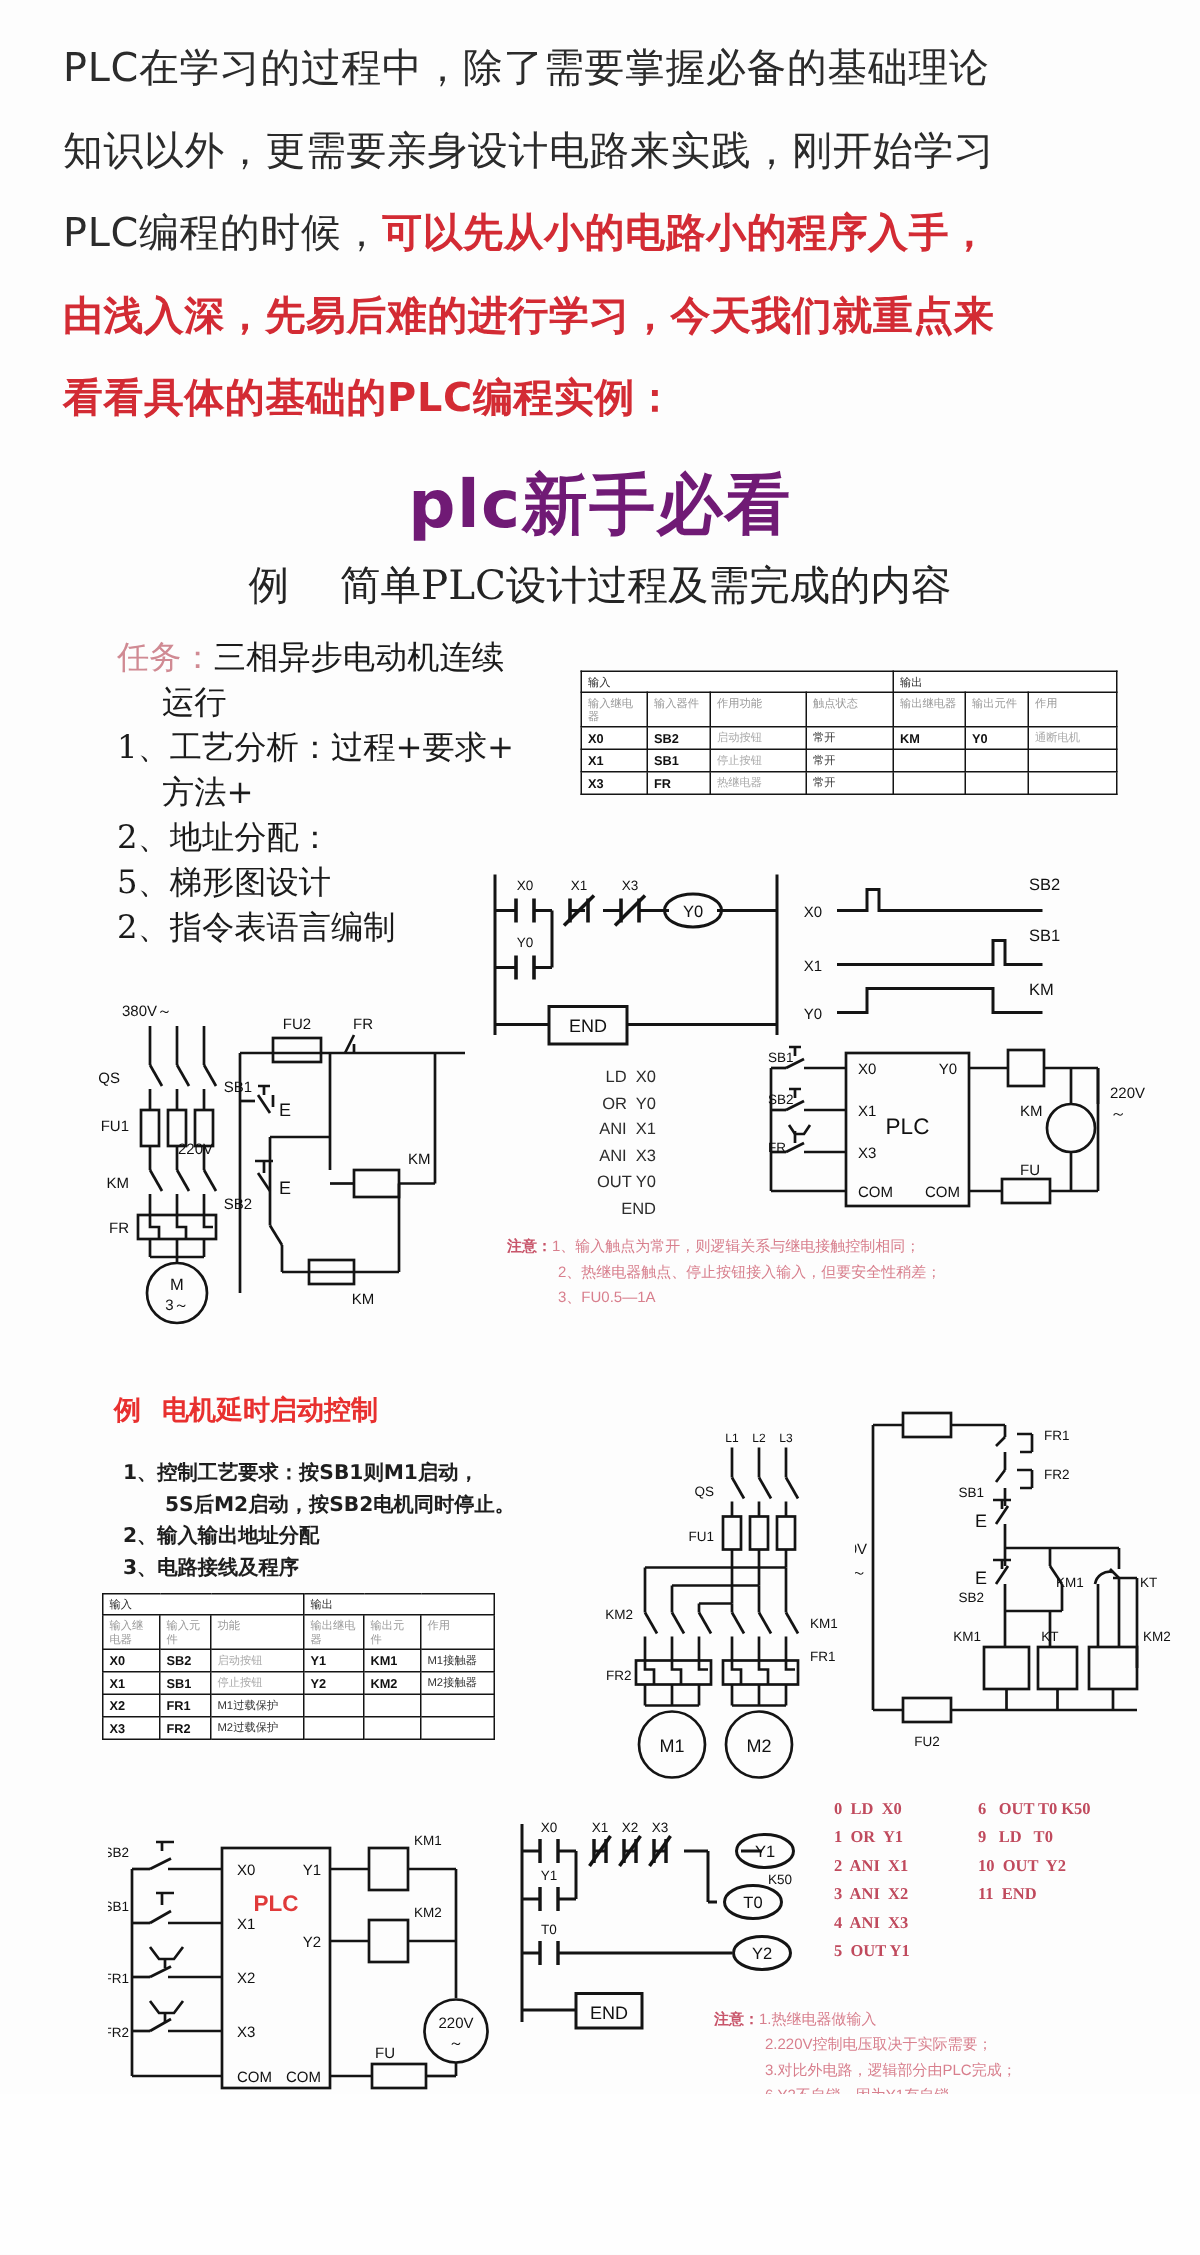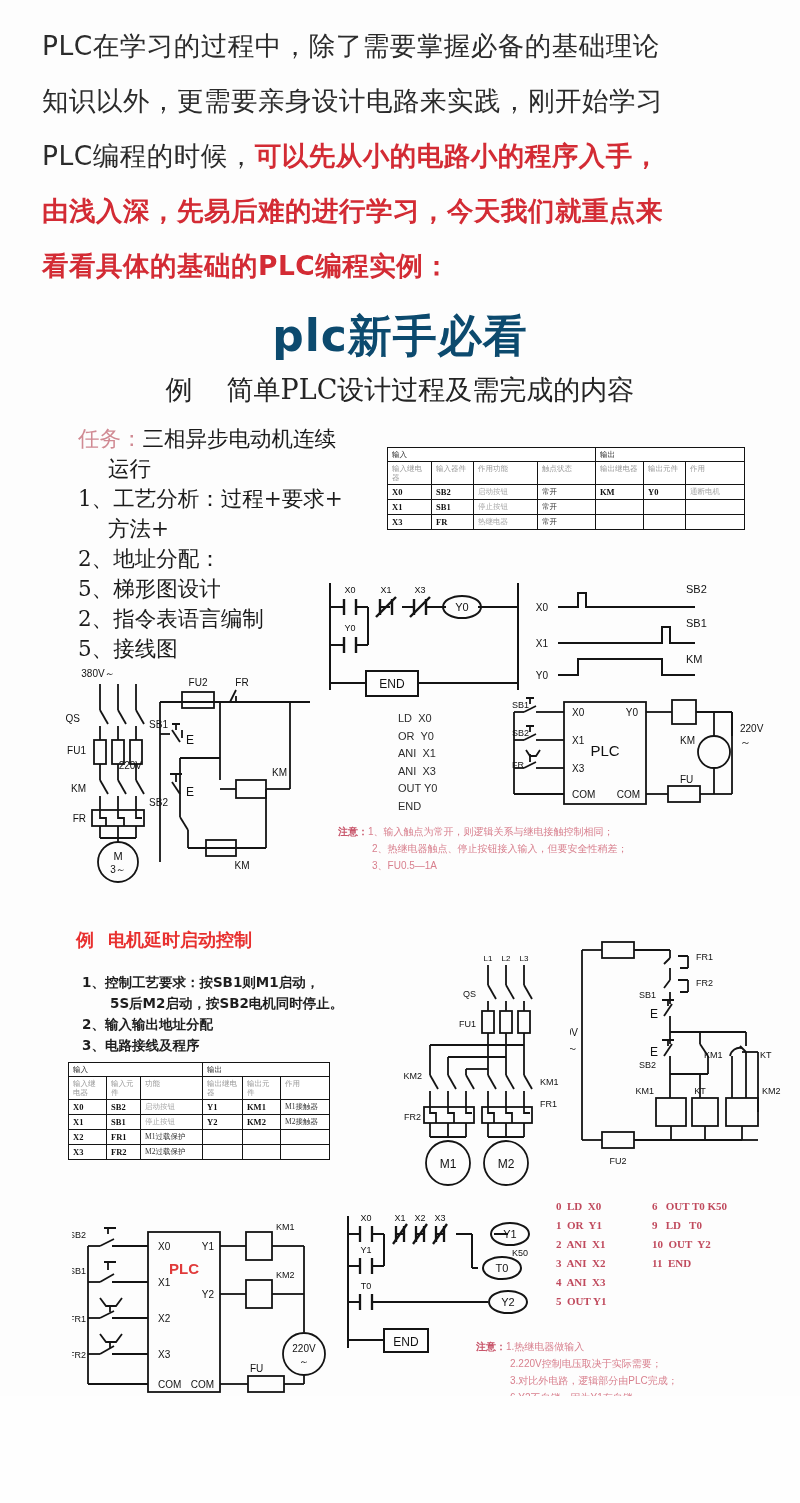--- a/index.html
+++ b/index.html
@@ -19,21 +19,21 @@
     line-height: 55px;
     font-family: "DejaVu Sans", sans-serif;
     letter-spacing: .5px;
   }
   .intro .black { color:#2b2b2b; }
   .intro .red { color:#d32b34; font-weight:700; }
 
   
   .bigtitle {
     text-align:center;
-    color:#0c4a6e;
+    color:#701a75;
     font-weight:800;
     font-size:44px;
     letter-spacing:1px;
     margin-top:10px;
     font-family:"DejaVu Sans", sans-serif;
   }
   .subtitle {
     text-align:center;
     color:#242424;
     font-size:27px;
@@ -48,21 +48,21 @@
     font-family:"DejaVu Serif", serif;
     font-size:21.5px; line-height:30px; color:#1b1b1b;
   }
   .ex1-left .task-label { color:#d08a93; }
   .ex1-left .indent { padding-left:30px; display:block; }
   .ex1-left .step { display:block; white-space:nowrap; }
 
   
   table.io {
     border-collapse: collapse;
-    font-family:Liberation Serif, serif;
+    font-family:Liberation Sans, sans-serif;
     background:#fff;
     padding-left:16px;
   }
   table.io td, table.io th {
     border:1px solid #141414;
     padding:2px 4px;
     text-align:left;
     vertical-align:top;
     font-weight:normal;
   }
@@ -109,21 +109,21 @@
   }
   .ex2-steps .sub { padding-left:28px; display:block; }
   .ex2-steps .row { display:block; white-space:nowrap; }
 
   
   .ilist {
     position:absolute;
     font-family:"Liberation Sans", sans-serif;
     font-size:11px; line-height:17.5px; color:#2c2c2c;
   }
-  .ilist .ln { display:block; white-space:pre; }
+  .ilist .ln { display:block; white-space:pre;text-align:right; }
 
   .ilist2 {
     position:absolute;
     font-family:Liberation Serif, serif;
     font-size:11px; line-height:19px; color:#c04a5d; font-weight:bold;
   }
   .ilist2 .ln { display:block; white-space:pre; }
 
   
   svg text { font-family:"Liberation Sans", sans-serif; }
@@ -147,21 +147,20 @@
   </div>
 
   <div class="ex1-left">
     <span class="step"><span class="task-label">任务：</span><span>三相异步电动机连续</span></span>
     <span class="indent step">运行</span>
     <span class="step">1、工艺分析：过程+要求+</span>
     <span class="indent step">方法+</span>
     <span class="step">2、地址分配：</span>
     <span class="step">5、梯形图设计</span>
     <span class="step">2、指令表语言编制</span>
-    <span class="step">5、接线图</span>
   </div>
 
   <table class="io" id="table1">
     <tbody>
         <tr>
       <td colspan="4" class="hdr-dark">输入</td>
       <td colspan="3" class="hdr-dark">输出</td>
     </tr>
     <tr>
       <td class="hdr-cn" style="width:44px">输入继电器</td>

